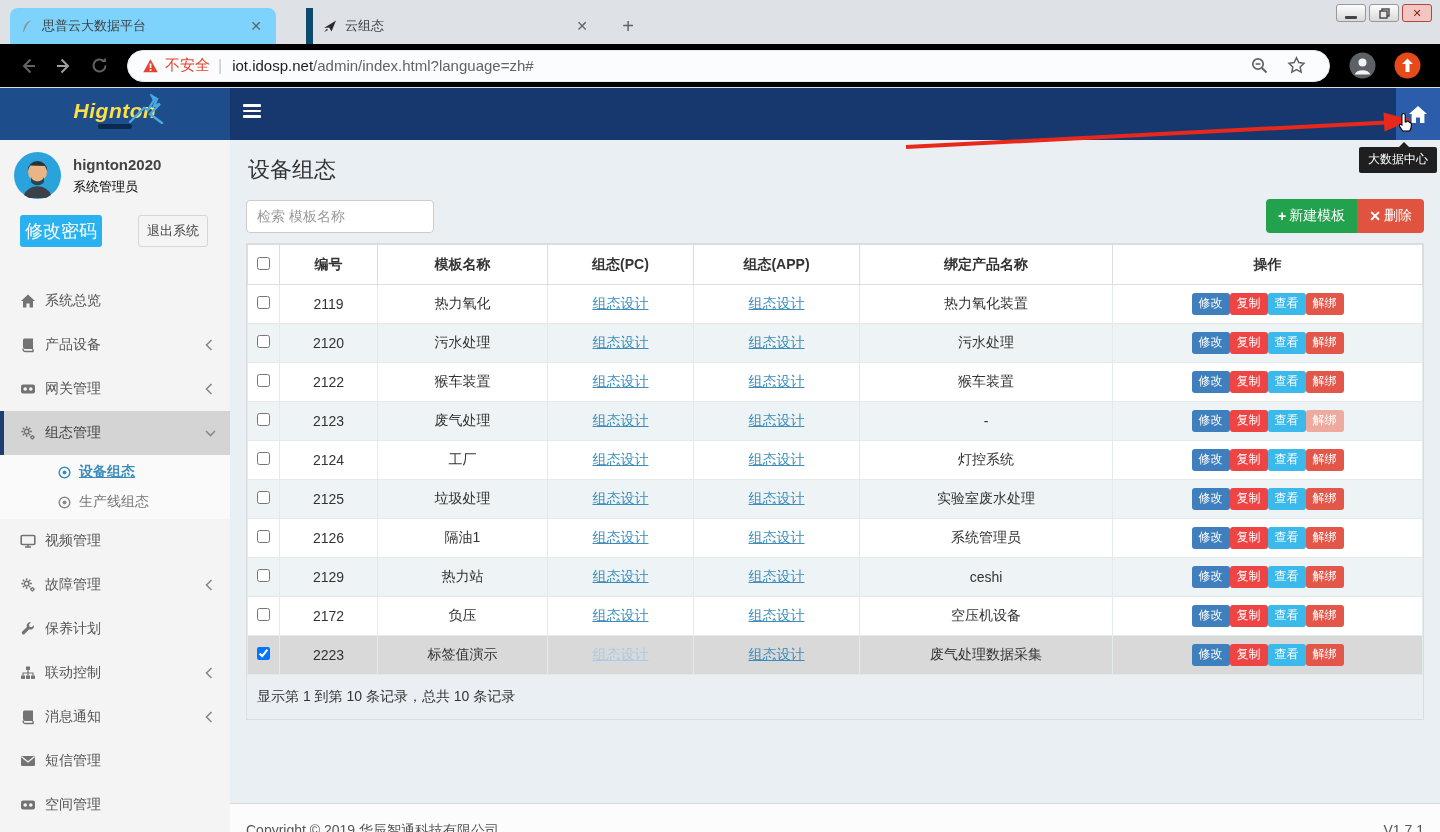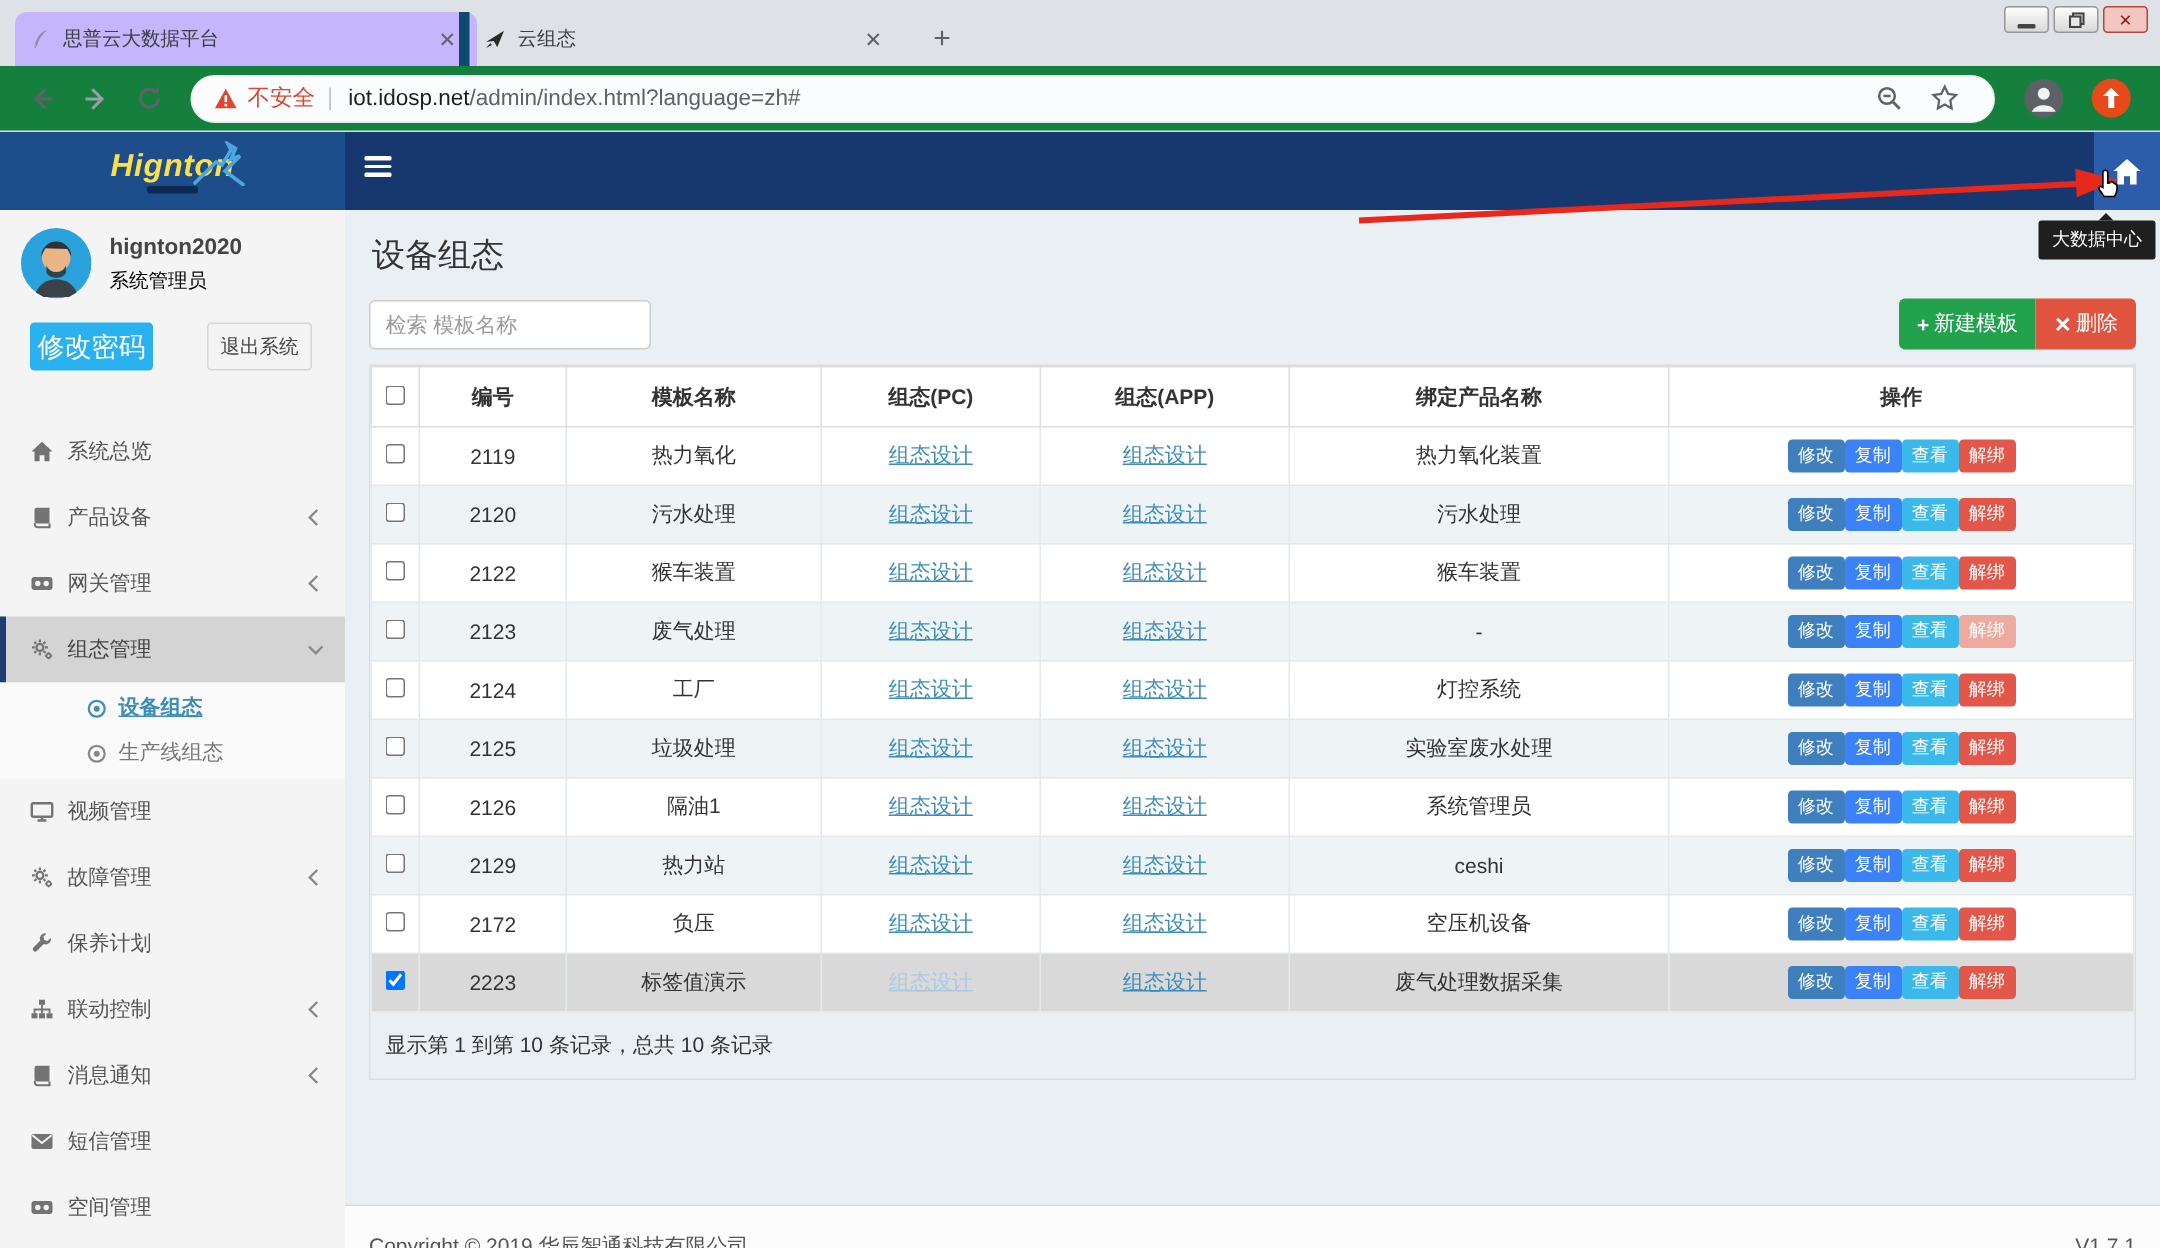--- a/index.html
+++ b/index.html
@@ -3,32 +3,32 @@
 <meta charset="utf-8">
 <style>
   * { box-sizing: border-box; margin: 0; padding: 0; }
   html,body { width:1440px; height:832px; }
   body { position:relative; overflow:hidden; font-family:"Liberation Sans","DejaVu Sans",sans-serif; background:#eaeff3; }
   svg { display:block; }
 
   
   .tabstrip { position:absolute; top:0; left:0; right:0; height:44px; background:#dee1e6; }
   .tab { position:absolute; top:8px; height:36px; display:flex; align-items:center; padding:0 10px; font-size:13px; color:#3c4043; }
-  .tab-active { left:10px; width:308px; background:#c4b5fd; border-radius:8px 8px 0 0; }
+  .tab-active { left:10px; width:266px; background:#7dd3fc; border-radius:8px 8px 0 0; }
   .tab-inactive { left:306px; width:296px; border-left:7px solid #0c4a6e; }
   .tab .favicon { margin-right:8px; }
   .tab .tab-title { flex:1; white-space:nowrap; overflow:hidden; }
   .tab-close { color:#5f6368; font-size:14px; padding:2px 4px; cursor:pointer; }
   .newtab-btn { position:absolute; left:614px; top:12px; width:28px; height:28px; font-size:20px; color:#5f6368; display:flex; align-items:center; justify-content:center; }
   .win-controls { position:absolute; top:4px; right:8px; display:flex; gap:3px; }
   .win-btn { width:30px; height:18px; border:1px solid #979797; border-radius:3px; background:linear-gradient(#fdfdfd,#d9d9d9); display:flex; align-items:center; justify-content:center; }
   .win-btn.close { background:#f2c7c2; border-color:#b5453c; color:#8c1d12; font-size:11px; font-weight:bold; }
   .min-glyph { width:12px; height:3px; background:#444; border-radius:1px; margin-top:8px; }
 
-  .toolbar { position:absolute; top:44px; left:0; right:0; height:44px; background:#15803d; border-bottom:1px solid #d9dcdf; display:flex; align-items:center; padding:0 10px; }
+  .toolbar { position:absolute; top:44px; left:0; right:0; height:44px; background:#000000; border-bottom:1px solid #d9dcdf; display:flex; align-items:center; padding:0 10px; }
   .nav-ico { margin:0 8px; }
   .omnibox { flex:1; height:32px; margin:0 10px; background:#fbfcfd; border:1px solid #e8eaed; border-radius:16px; display:flex; align-items:center; padding:0 14px; }
   .warn-label { color:#e2442d; font-size:15px; margin:0 8px 0 6px; }
   .url-sep { color:#c3c6c9; margin-right:10px; font-size:16px; }
   .url-host { color:#202124; font-size:15px; }
   .url-path { color:#5f6368; font-size:15px; }
   .omni-spacer { flex:1; }
   .right-ico { margin:0 9px; }
 
   
@@ -86,21 +86,21 @@
   .c-id { width:98px; }
   .c-name { width:170px; }
   .c-pc { width:146px; }
   .c-app { width:166px; }
   .c-product { width:253px; }
   .cfg-link { color:#3c8dbc; text-decoration:underline; cursor:pointer; }
   .cfg-link.muted { color:#a9cbe4; }
   .act-group { display:inline-flex; gap:0;justify-content:space-between; }
   .act-btn { display:inline-block; padding:4px 7px; border-radius:3px; color:#fff; font-size:12px; cursor:pointer; line-height:1.1; }
   .act-modify { background:#3f7fbe; }
-  .act-copy { background:#3b82f6; }
+  .act-copy { background:#ef4444; }
   .act-view { background:#3bb9ea; }
   .act-unbind { background:#e2574a; }
   .act-unbind.disabled { background:#efaaa0; }
   .summary { padding:13px 10px; font-size:14px; color:#333; }
 
   .page-footer { position:absolute; left:230px; right:0; top:803px; height:60px; background:#fcfcfc; border-top:1px solid #d8dbde; padding:18px 16px 0; display:flex; justify-content:space-between; font-size:14px; color:#555; }
 
   
   .annot { position:absolute; inset:0; pointer-events:none; z-index:60; }
 </style>

